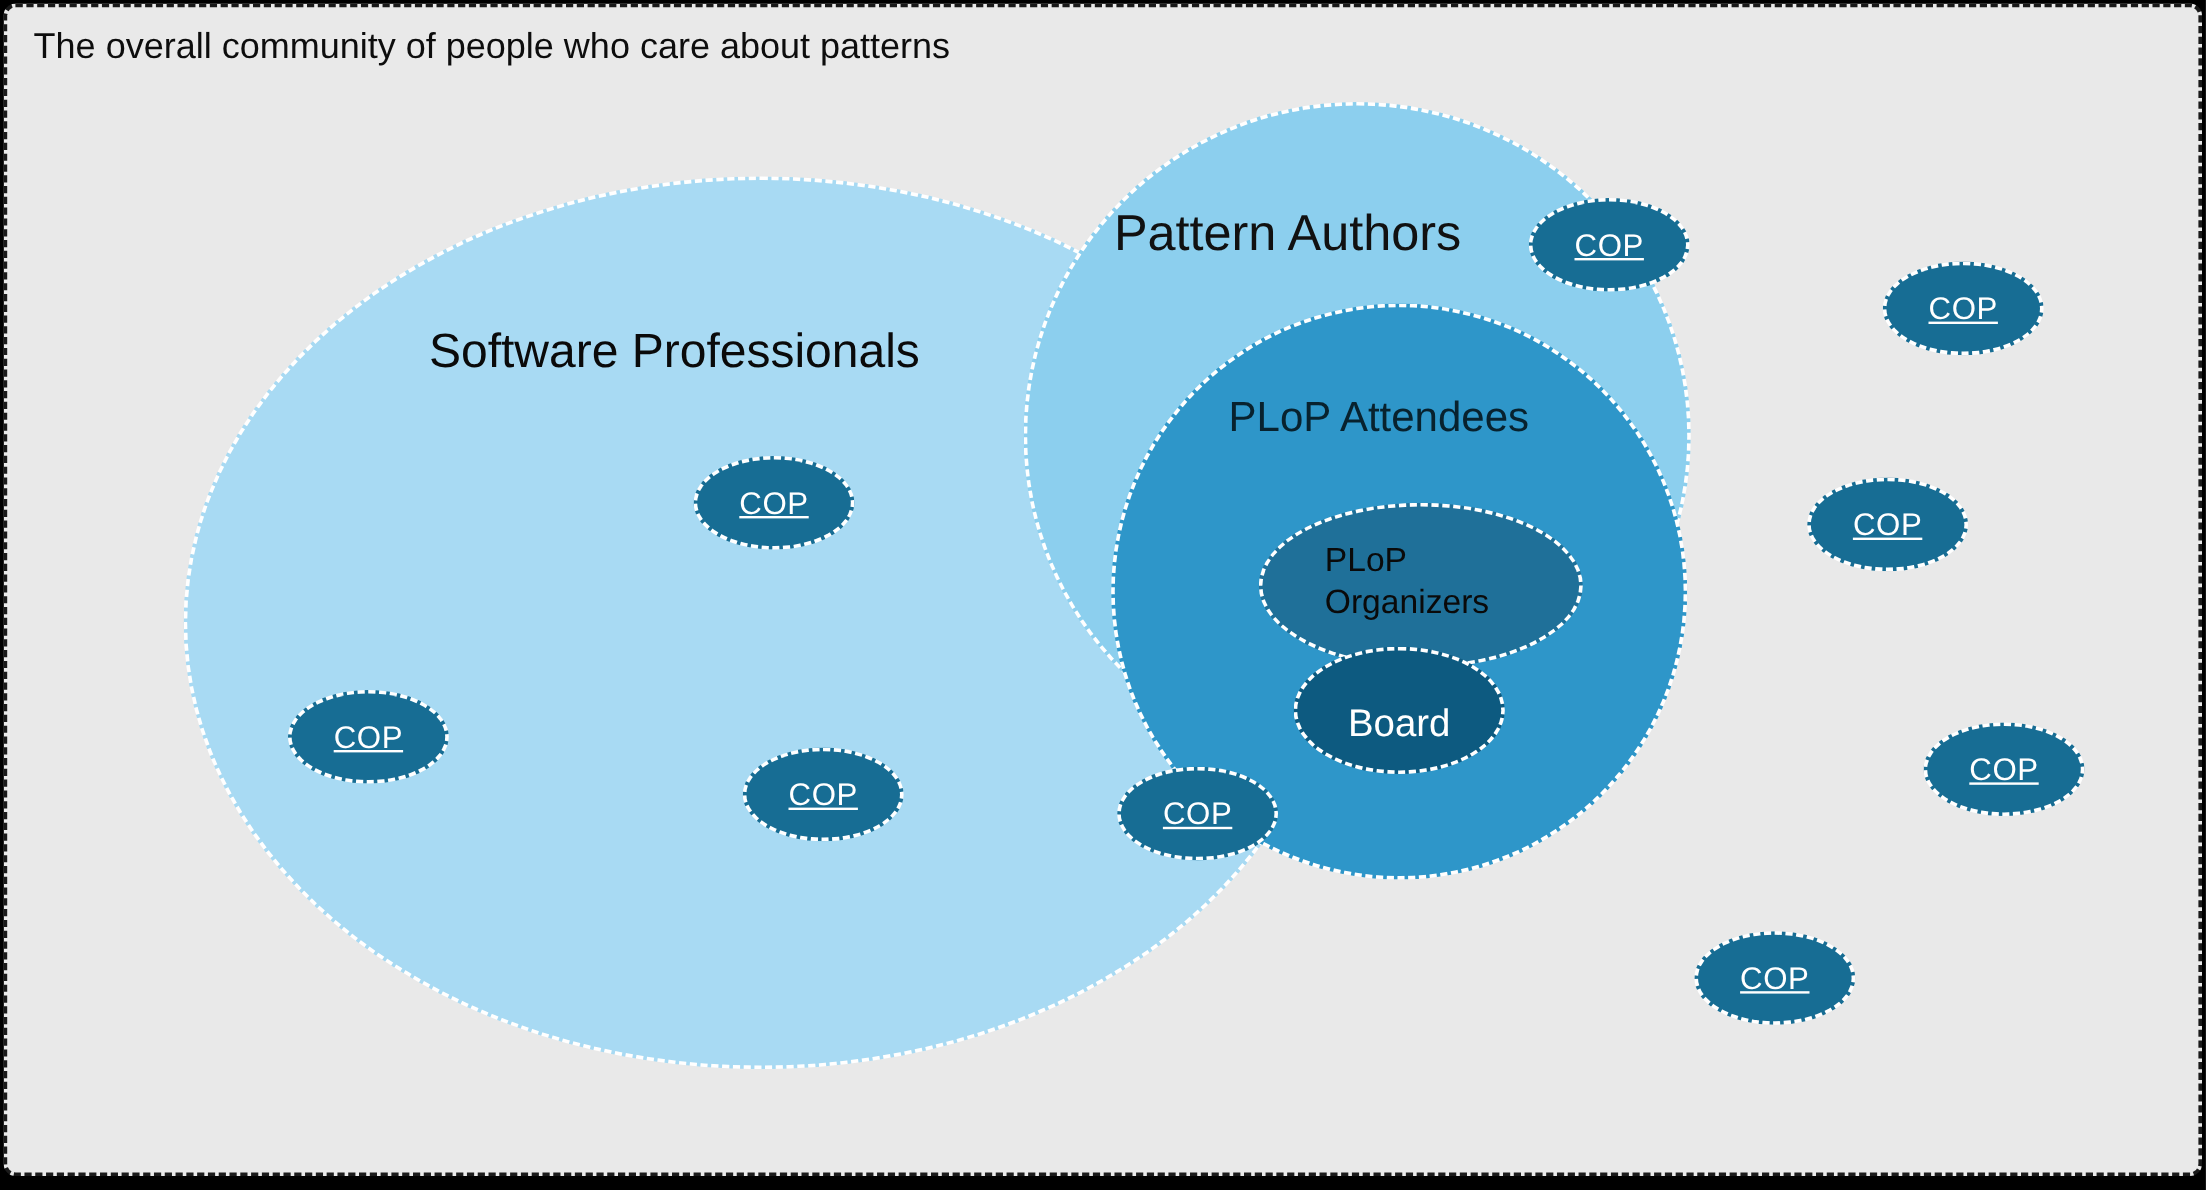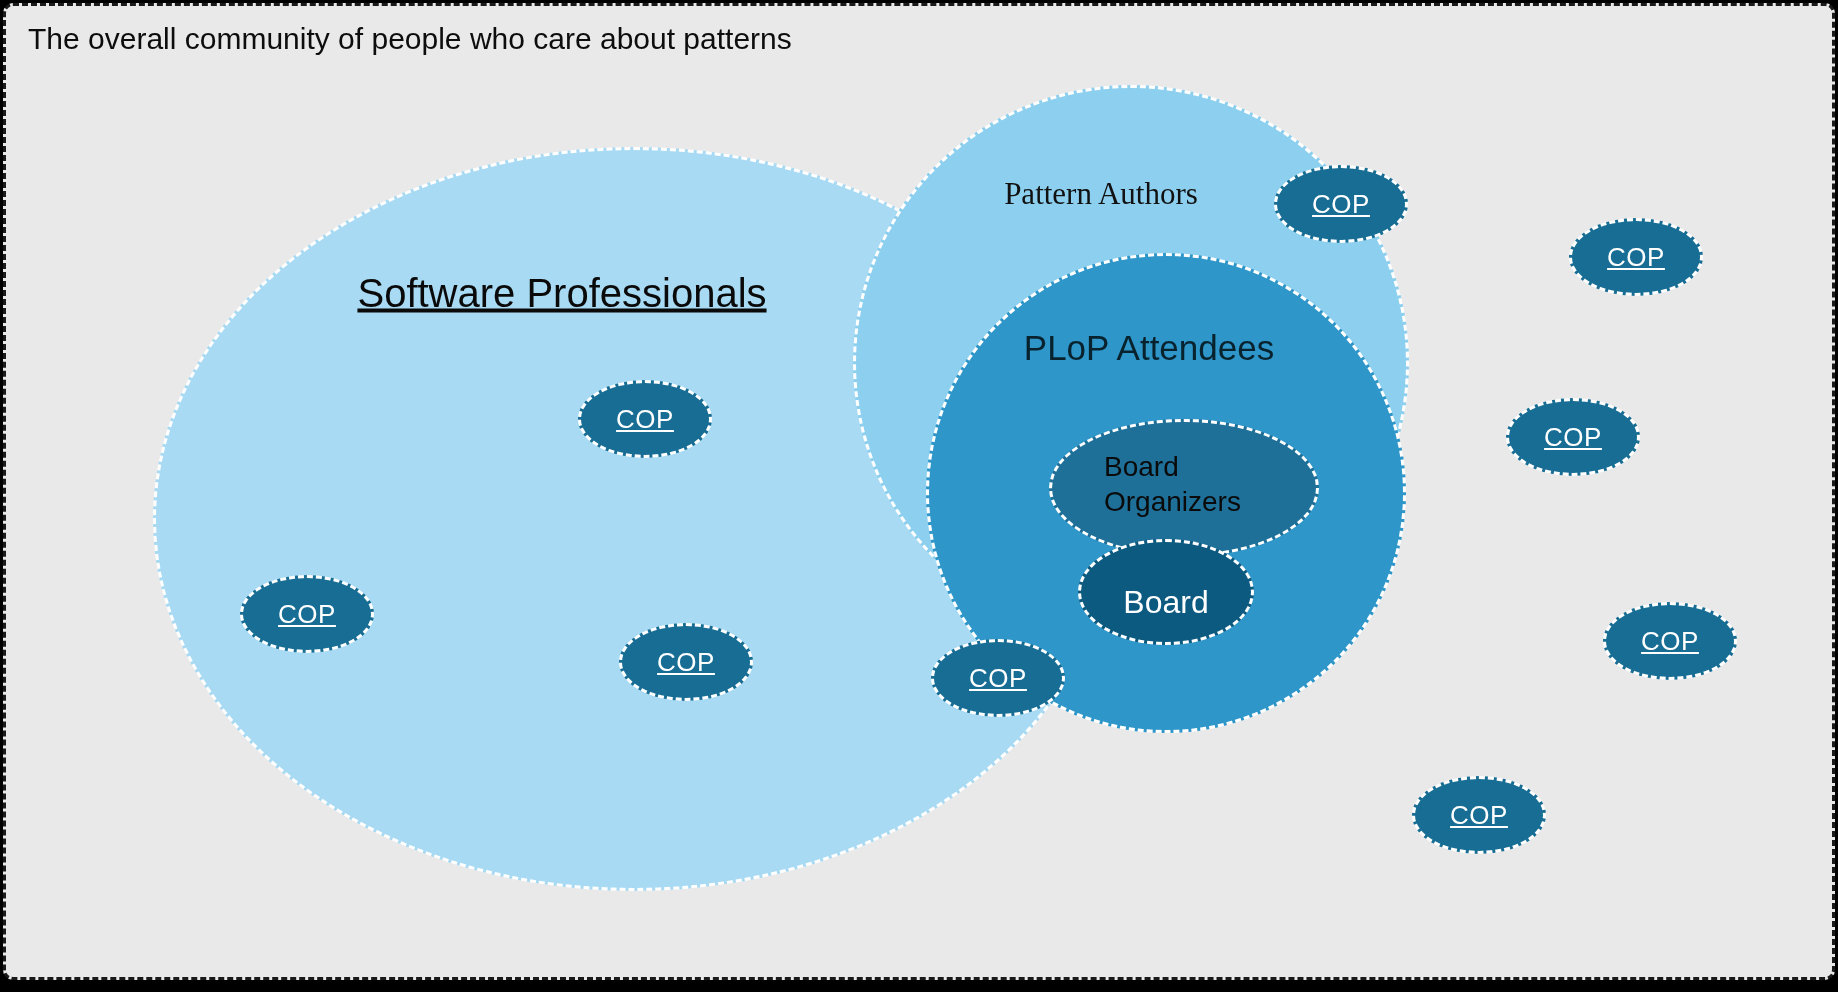--- a/index.html
+++ b/index.html
@@ -96,27 +96,25 @@
   .title {
     left: 22px; top: 16px;
     font-size: 30px;
     color: #0d0d0d;
   }
   .sp-label {
     left: 556px; top: 287px;
     transform: translate(-50%, -50%);
     font-size: 40px;
     color: #0a0a0a;
-    text-decoration: underline;
   }
   .pa-label {
-    left: 1095px; top: 188px;
+    left: 1067px; top: 188px;
     transform: translate(-50%, -50%);
-    font-size: 31px;
-    font-family: Liberation Serif, serif;
+    font-size: 42px;
   }
   .attendees-label {
     left: 1143px; top: 342px;
     transform: translate(-50%, -50%);
     font-size: 35px;
     color: #08222e;
   }
   .organizers-label {
     left: 1098px; top: 443px;
     width: 180px;
@@ -143,21 +141,21 @@
     <div class="shape set-pa"></div>
     <div class="shape set-attendees"></div>
     <div class="shape set-organizers"></div>
     <div class="shape set-board">
       <span class="board-label">Board</span>
     </div>
 
     <div class="lbl sp-label">Software Professionals</div>
     <div class="lbl pa-label">Pattern Authors</div>
     <div class="lbl attendees-label">PLoP Attendees</div>
-    <div class="lbl organizers-label">Board Organizers</div>
+    <div class="lbl organizers-label">PLoP Organizers</div>
 
     <div class="cop" style="left:572px; top:374px;">
       <span>COP</span>
     </div>
     <div class="cop" style="left:234px; top:569px;">
       <span>COP</span>
     </div>
     <div class="cop" style="left:613px; top:617px;">
       <span>COP</span>
     </div>

